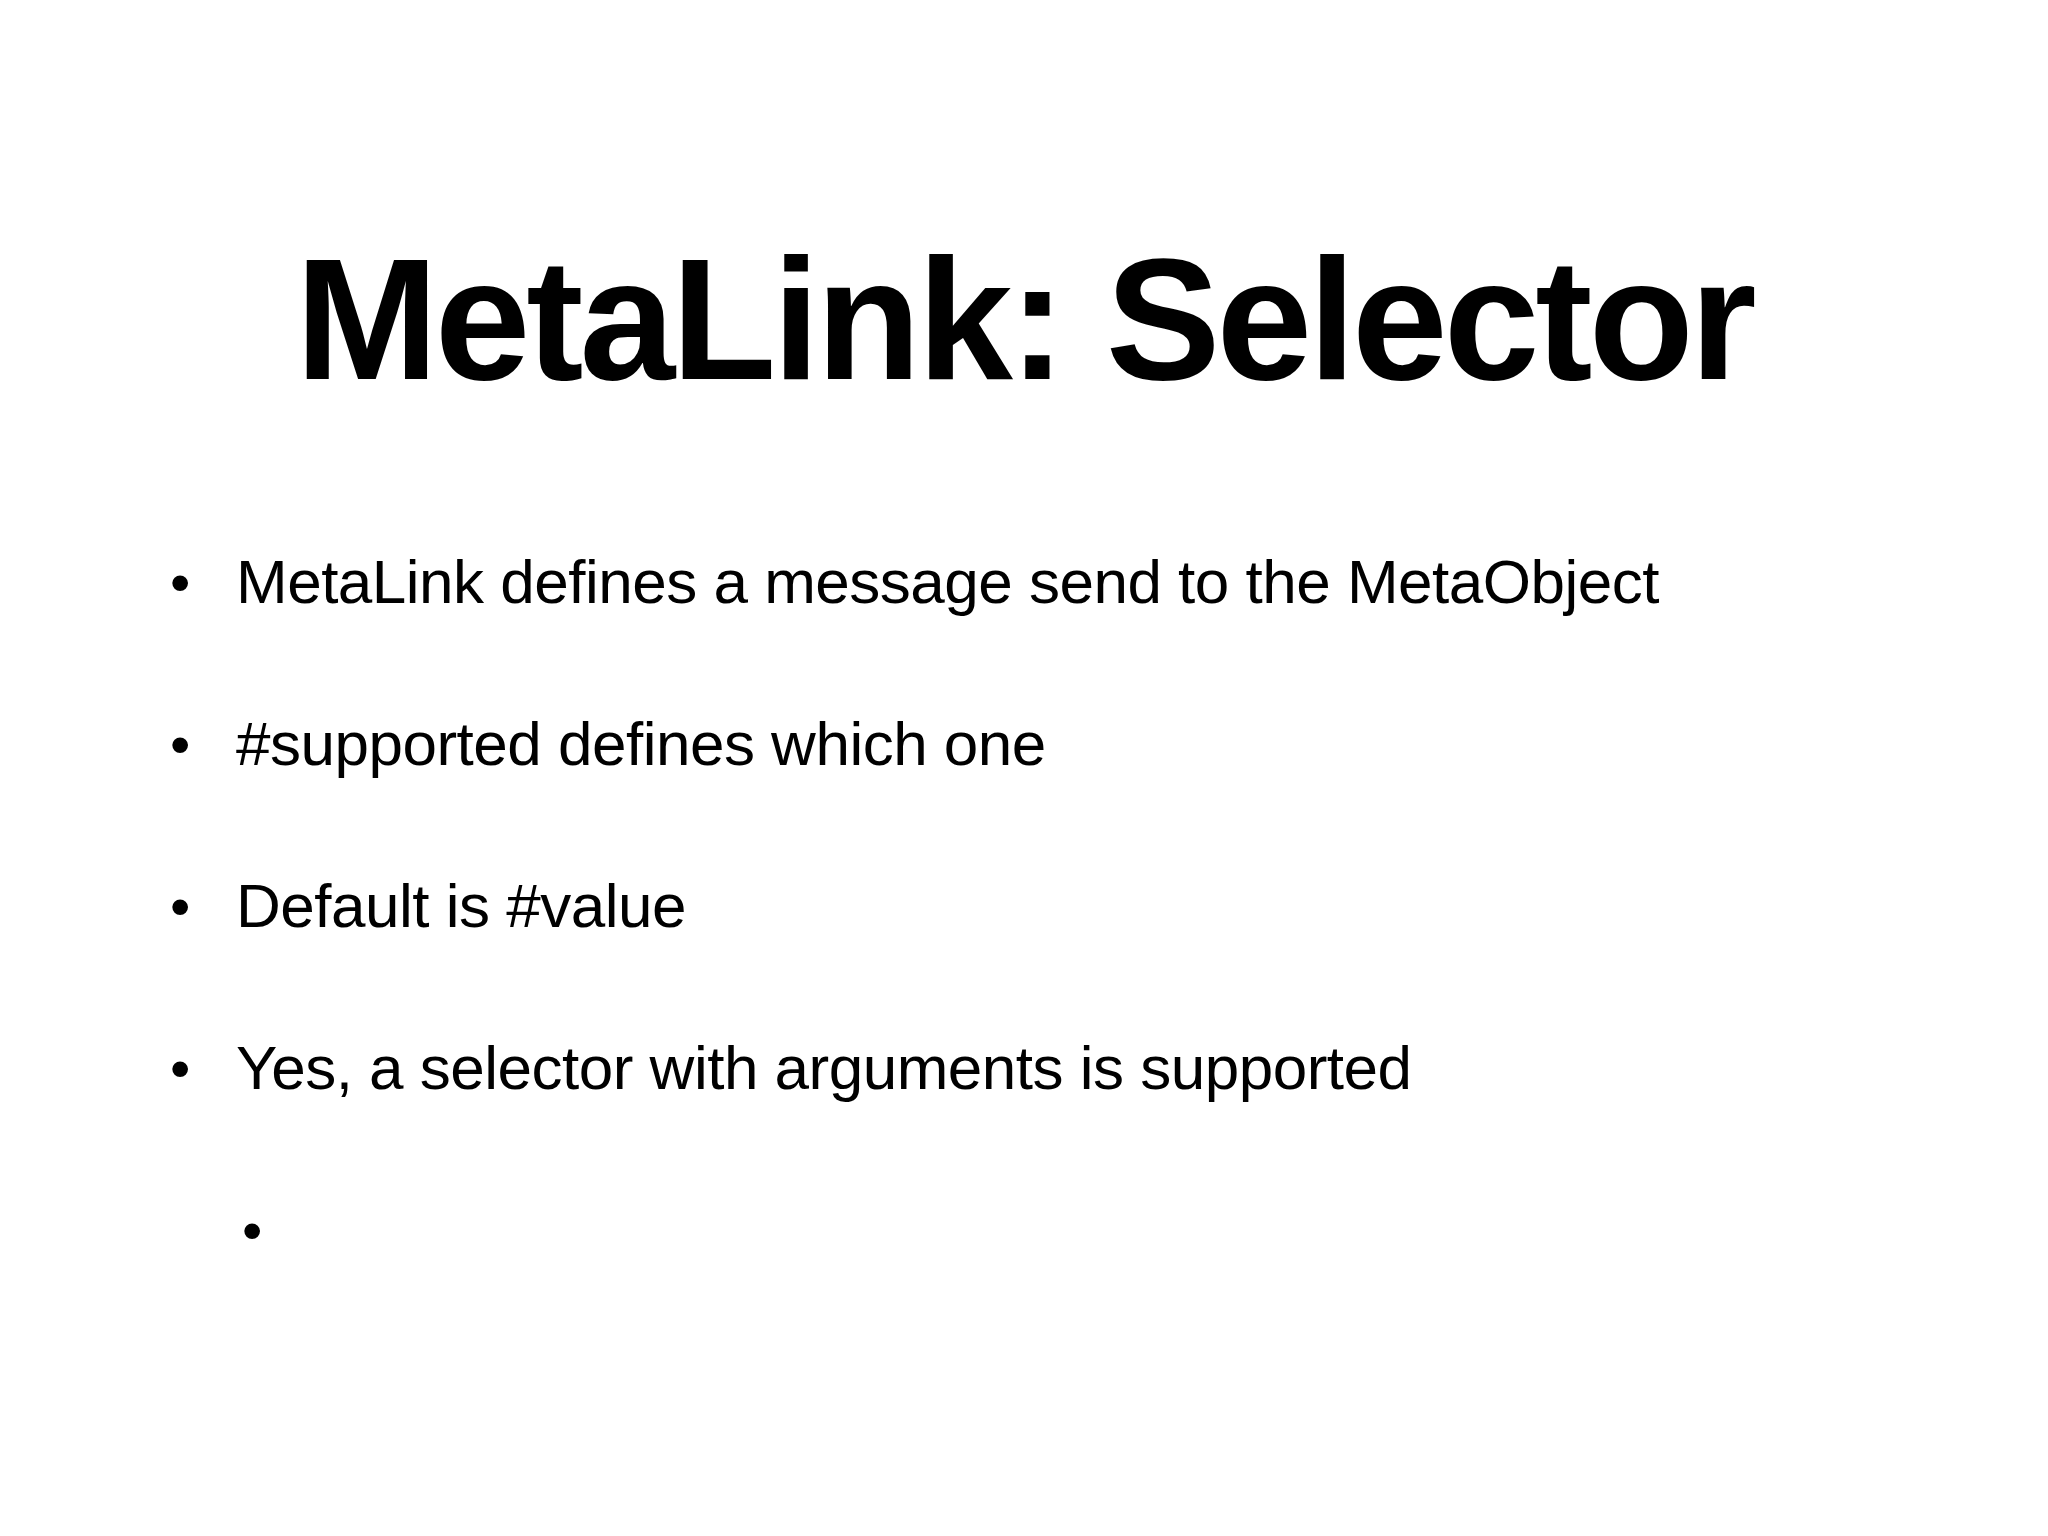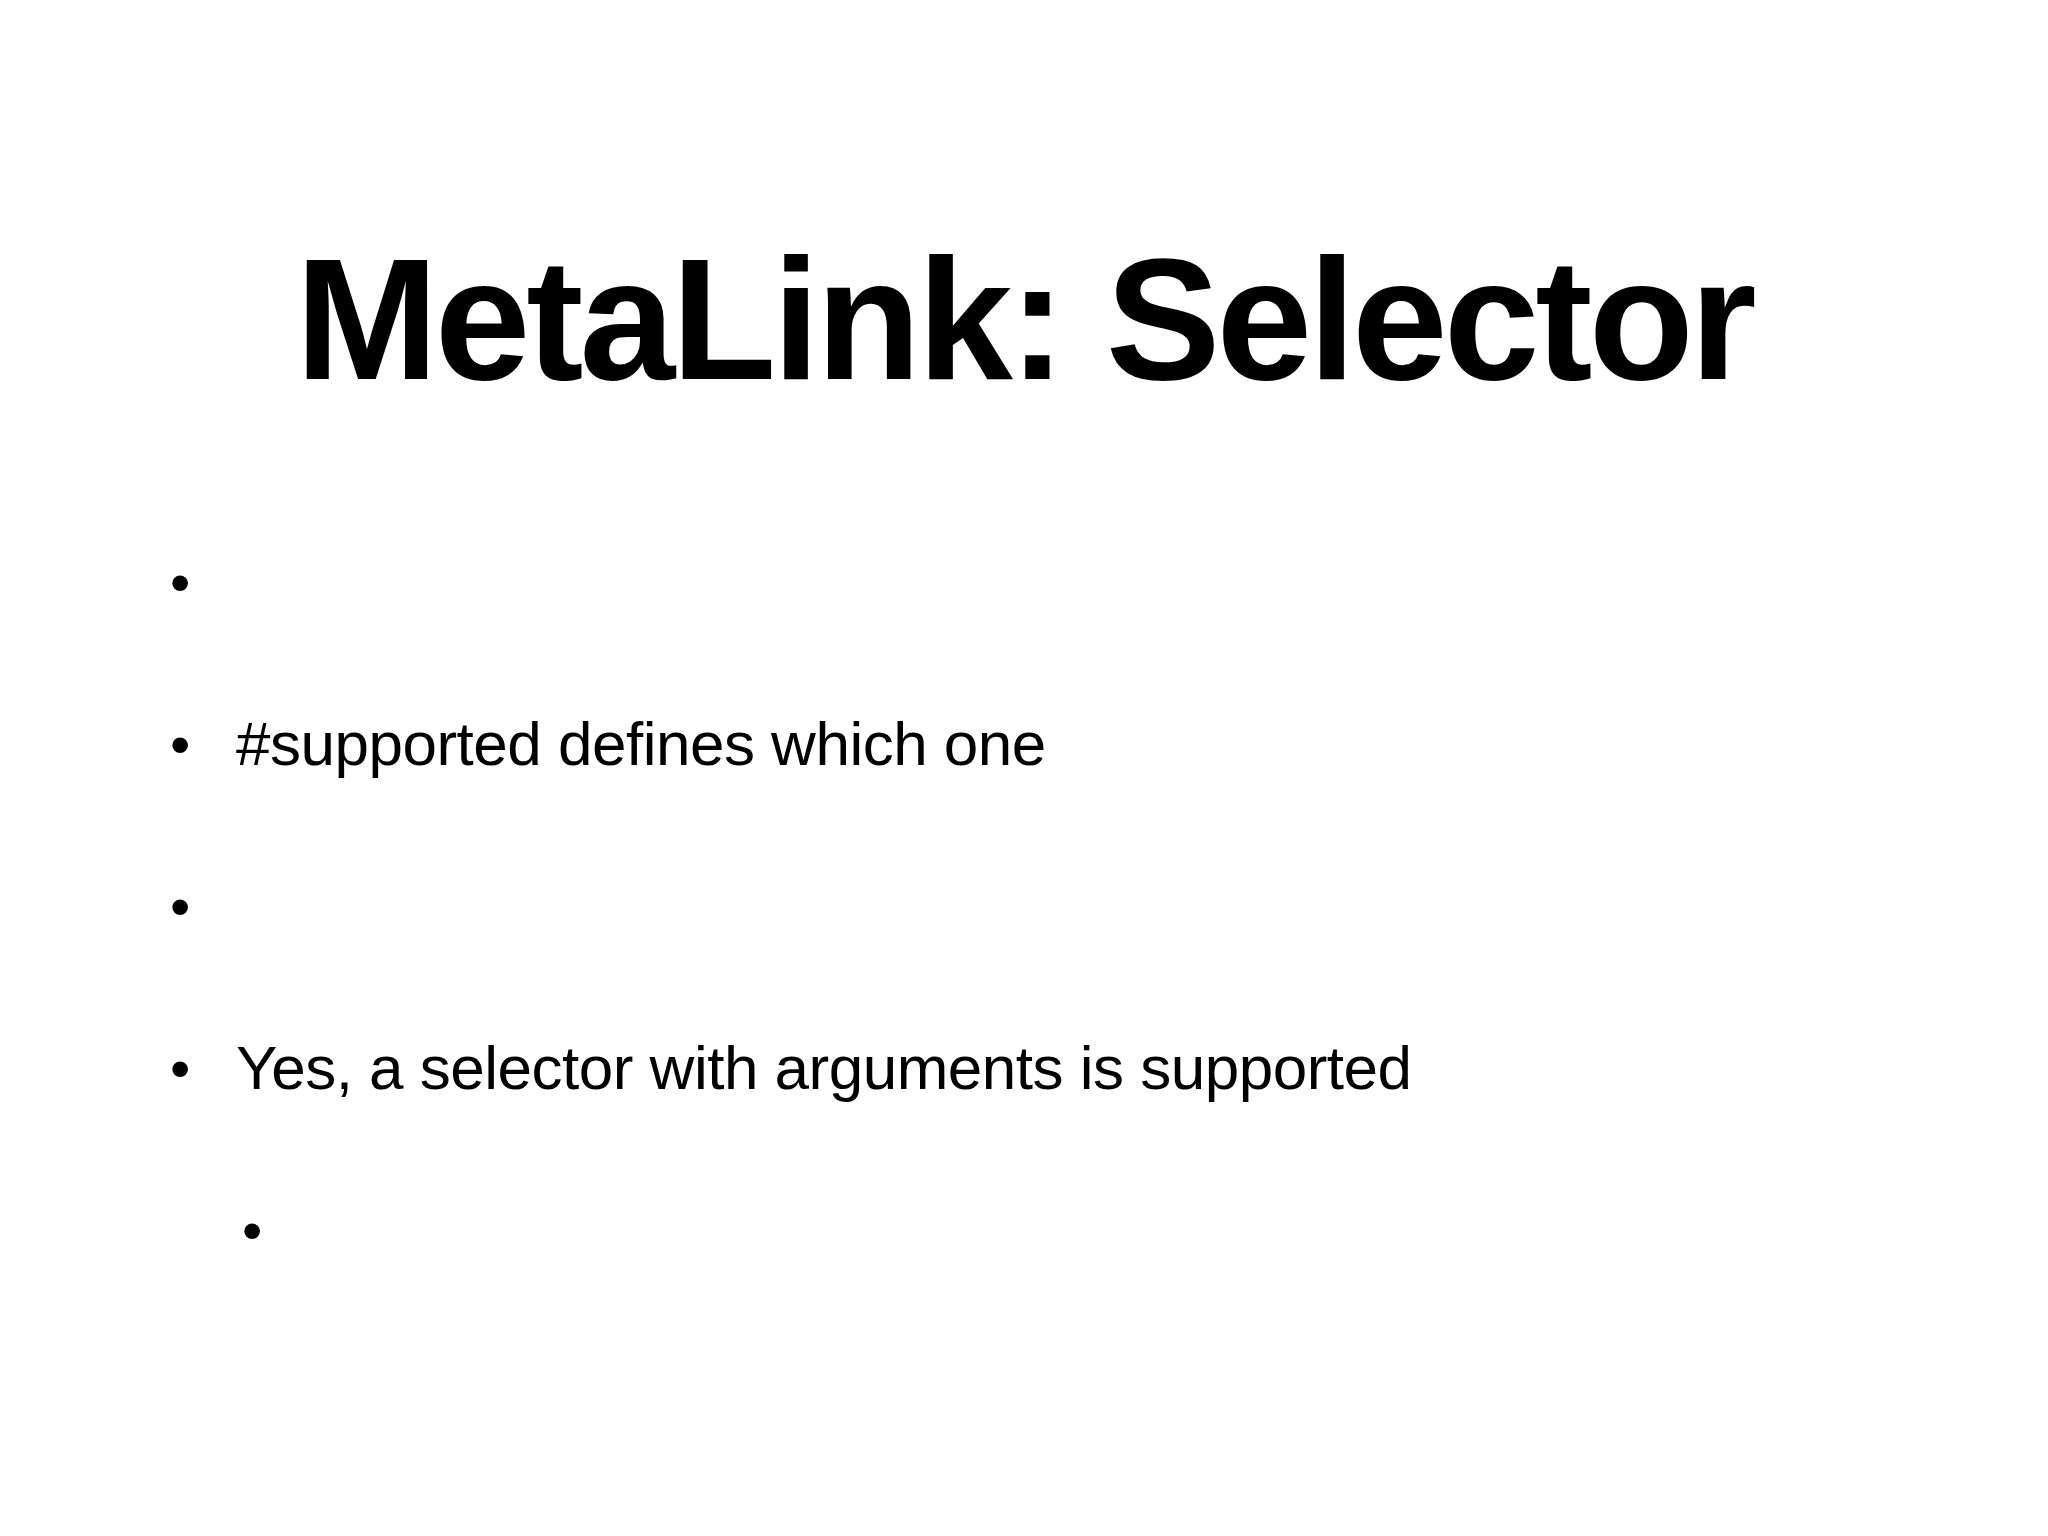--- a/index.html
+++ b/index.html
@@ -59,29 +59,31 @@
 <body>
 
 <div class="slide">
 
   <h1 class="slide-title">MetaLink: Selector</h1>
 
   <div class="bullets">
 
     <div class="bullet-row level-1">
       <span class="bullet-marker">•</span>
+      <span class="bullet-text">MetaLink defines a message send to the MetaObject</span>
     </div>
 
     <div class="bullet-row level-1">
       <span class="bullet-marker">•</span>
       <span class="bullet-text">#supported defines which one</span>
     </div>
 
     <div class="bullet-row level-1">
       <span class="bullet-marker">•</span>
+      <span class="bullet-text">Default is #value</span>
     </div>
 
     <div class="bullet-row level-1">
       <span class="bullet-marker">•</span>
       <span class="bullet-text">Yes, a selector with arguments is supported</span>
     </div>
 
     <div class="bullet-row level-2">
       <span class="bullet-marker">•</span>
     </div>

